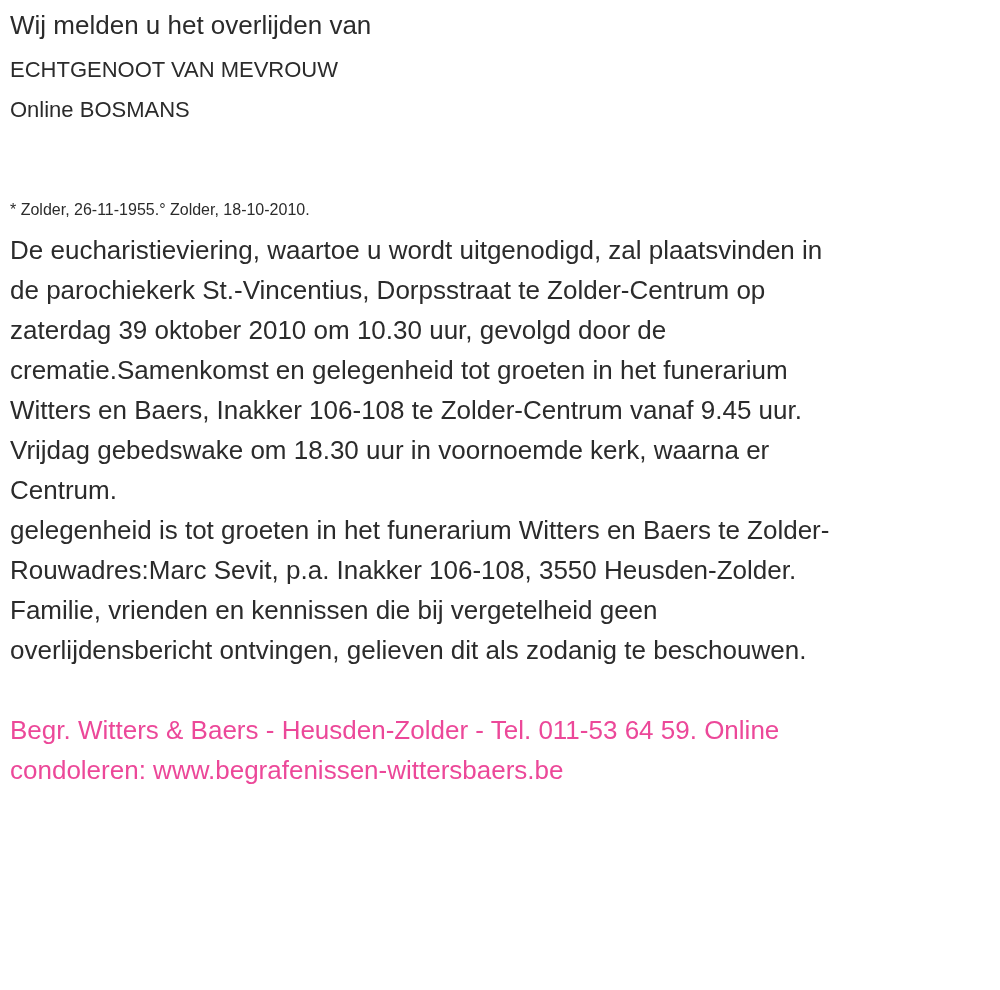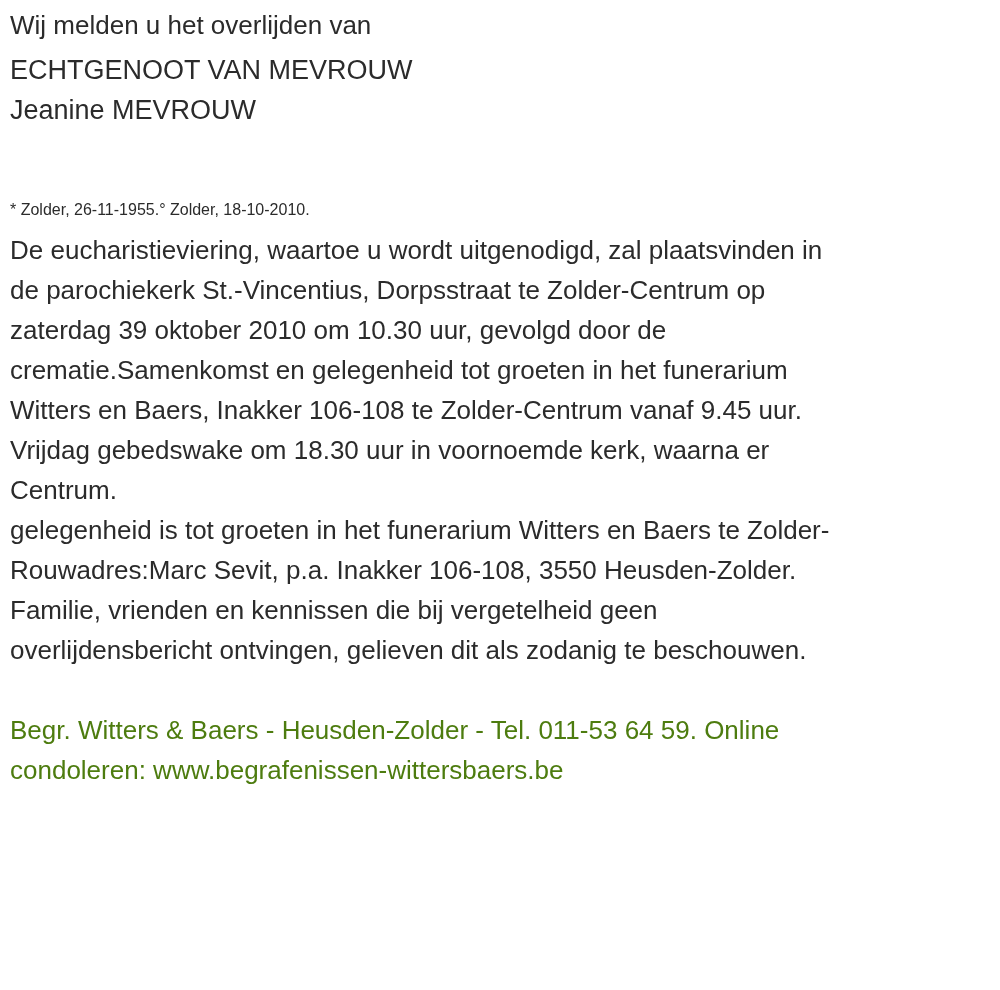--- a/index.html
+++ b/index.html
@@ -27,53 +27,53 @@
     line-height: 34px;
   }
   .name {
     font-size: 38px;
     font-weight: 700;
     line-height: 44px;
     margin: 44px 0 0 0;
     letter-spacing: 0px;
   }
   .subtitle {
-    font-size: 27px;
+    font-size: 22px;
     line-height: 40px;
   }
   .subtitle.first {
     margin-top: 8px;
   }
   .dates {
     font-size: 16px;
     line-height: 40px;
     margin-top: 60px;
   }
   .para {
     font-size: 26px;
     line-height: 40px;
   }
   .footer {
     font-size: 26px;
     line-height: 40px;
     margin-top: 40px;
-    color: #4d7c0f;
+    color: #ec4899;
   }
 </style>
 </head>
 <body>
 
 <div class="page">
 
   <div class="intro line">Wij melden u het overlijden van</div>
 
 
   <div class="subtitle first line">ECHTGENOOT VAN MEVROUW</div>
 
-  <div class="subtitle line">Jeanine MEVROUW</div>
+  <div class="subtitle line">Online BOSMANS</div>
 
   <div class="dates line">* Zolder, 26-11-1955.° Zolder, 18-10-2010.</div>
 
   <div class="para">
     <div class="line">De eucharistieviering, waartoe u wordt uitgenodigd, zal plaatsvinden in</div>
     <div class="line">de parochiekerk St.-Vincentius, Dorpsstraat te Zolder-Centrum op</div>
     <div class="line">zaterdag 39 oktober 2010 om 10.30 uur, gevolgd door de</div>
     <div class="line">crematie.Samenkomst en gelegenheid tot groeten in het funerarium</div>
     <div class="line">Witters en Baers, Inakker 106-108 te Zolder-Centrum vanaf 9.45 uur.</div>
     <div class="line">Vrijdag gebedswake om 18.30 uur in voornoemde kerk, waarna er</div>

